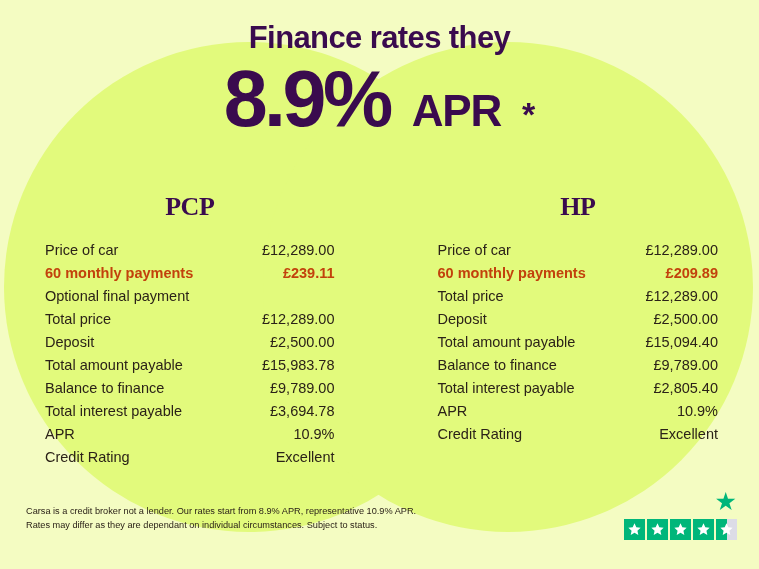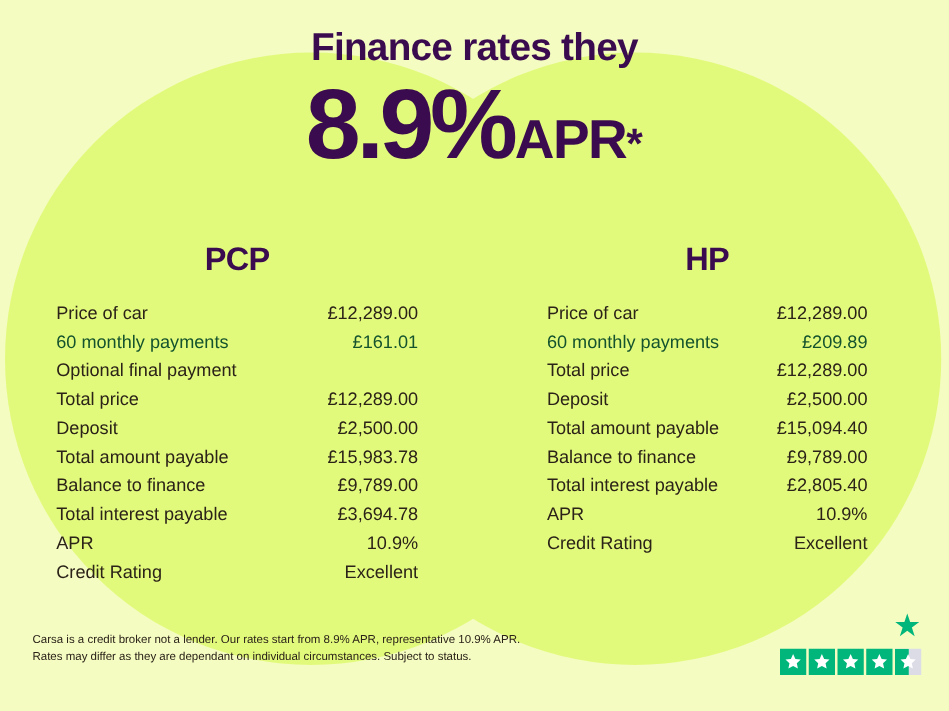--- a/index.html
+++ b/index.html
@@ -60,20 +60,21 @@
     line-height: 1.05;
   }
   .hero-rate {
     margin-top: 4px;
     display: flex;
     align-items: baseline;
     justify-content: center;
     color: #3a0b4e;
     font-weight: bold;
     letter-spacing: -3px;
+    gap: 21px;
   }
   .hero-rate-num {
     font-size: 79px;
     line-height: 1;
     letter-spacing: -3.5px;
   }
   .hero-rate-apr {
     font-size: 44px;
     line-height: 1;
     letter-spacing: -1.2px;
@@ -91,46 +92,47 @@
     top: 192px;
     left: 0;
     width: 759px;
     display: flex;
   }
   .plan {
     width: 50%;
     box-sizing: border-box;
   }
   .plan-left  { padding: 0 45px 0 45px; }
-  .plan-right { padding: 0 65px 0 58px; }
+  .plan-right { padding: 0 41px 0 58px; }
 
   .plan-title {
     text-align: center;
     font-size: 26px;
     font-weight: bold;
     color: #3a0b4e;
     letter-spacing: -0.5px;
     margin: 0 0 17px 0;
+    font-family: Liberation Serif, serif;
   }
   .rows {
     display: block;
   }
   .row {
     display: flex;
     justify-content: space-between;
     align-items: flex-end;
     font-size: 14.5px;
     color: #2b2218;
     line-height: 23px;
     white-space: nowrap;
   }
   .row.bold .row-label,
   .row.bold .row-value {
-    font-weight: normal;
-    color: #14532d;
+    font-weight: bold;
+    color: #c2410c;
   }
   .row-label { text-align: left; }
   .row-value { text-align: right; }
 
   
   .footer {
     position: absolute;
     left: 0;
     bottom: 0;
     width: 759px;
@@ -224,21 +226,21 @@
 
       <div class="plan plan-left">
         <div class="plan-title">PCP</div>
         <div class="rows">
           <div class="row">
             <span class="row-label">Price of car</span>
             <span class="row-value">£12,289.00</span>
           </div>
           <div class="row bold">
             <span class="row-label">60 monthly payments</span>
-            <span class="row-value">£161.01</span>
+            <span class="row-value">£239.11</span>
           </div>
           <div class="row">
             <span class="row-label">Optional final payment</span>
             <span class="row-value"></span>
           </div>
           <div class="row">
             <span class="row-label">Total price</span>
             <span class="row-value">£12,289.00</span>
           </div>
           <div class="row">

